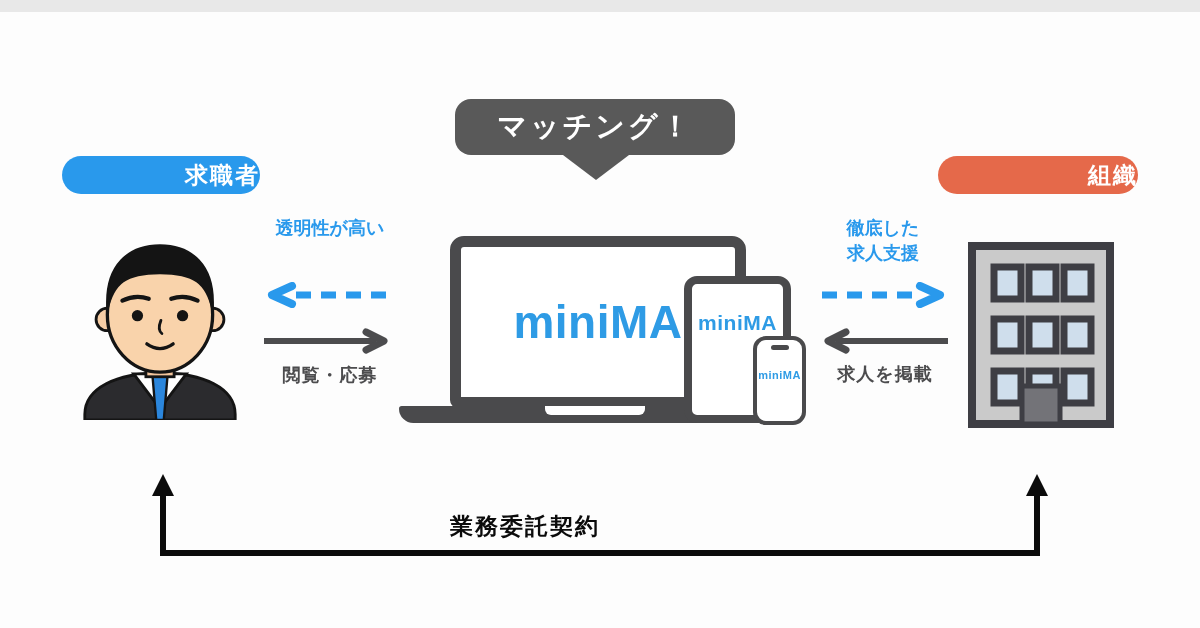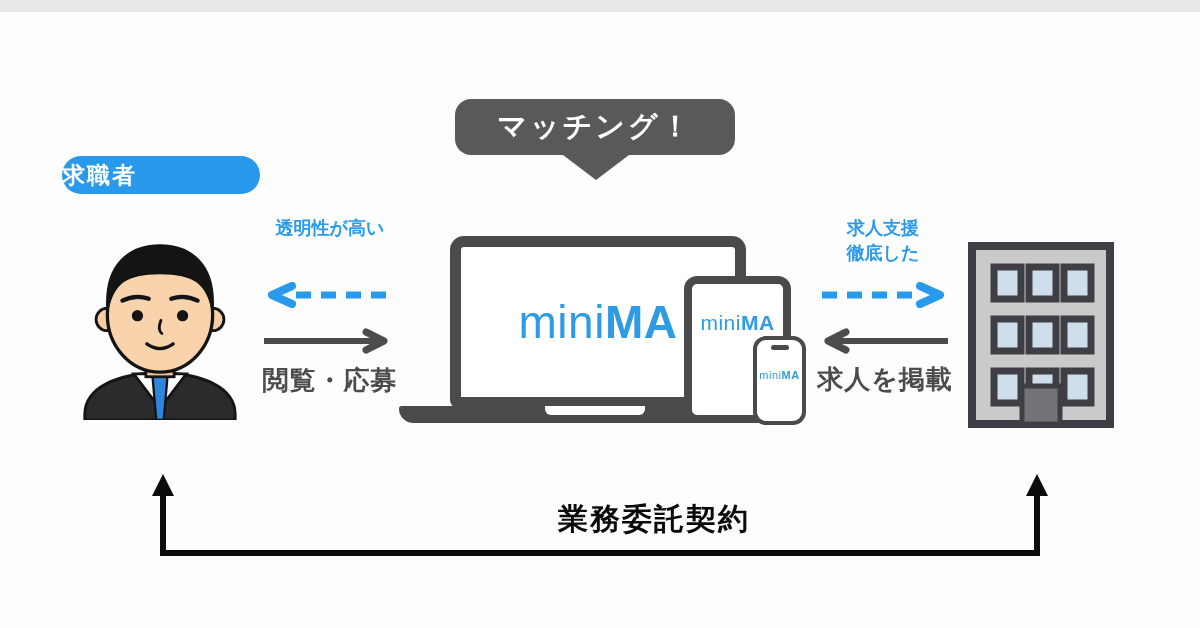--- a/index.html
+++ b/index.html
@@ -24,21 +24,21 @@
     color:#fff;font-size:29px;font-weight:bold;letter-spacing:3px;
   }
   .bubble-tail{
     position:absolute;left:559px;top:140px;width:0;height:0;
     border-left:37px solid transparent;border-right:37px solid transparent;
     border-top:28px solid var(--bubble-gray);
   }
   
   .pill{
     position:absolute;height:38px;border-radius:19px;
-    display:flex;align-items:center;justify-content:flex-start;
+    display:flex;align-items:center;justify-content:flex-end;
     color:#fff;font-size:23px;font-weight:bold;letter-spacing:2px;
   }
   .pill-left{left:62px;top:144px;width:198px;background:var(--accent-blue);}
   .pill-right{left:938px;top:144px;width:200px;background:var(--accent-orange);}
   
   .person{position:absolute;left:66px;top:220px;width:188px;height:188px;}
   .building{position:absolute;left:963px;top:227px;width:156px;height:190px;}
   
   .laptop-screen{
     position:absolute;left:450px;top:224px;width:296px;height:172px;
@@ -56,62 +56,65 @@
     border:8px solid var(--device-gray);border-radius:13px;background:#fff;z-index:3;
   }
   .tablet .logo{position:absolute;left:0;right:0;top:28px;text-align:center;}
   .phone{
     position:absolute;left:753px;top:324px;width:53px;height:89px;
     border:4px solid var(--device-gray);border-radius:13px;background:#fff;z-index:4;
   }
   .phone-island{width:18px;height:5px;background:var(--device-gray);border-radius:3px;margin:5px auto 0;}
   .phone .logo{position:absolute;left:0;right:0;top:30px;text-align:center;}
   .logo{color:#2E9BE5;white-space:nowrap;line-height:1;}
-  .logo .lp{font-weight:400;letter-spacing:0.5px;}
+  .logo .lp{font-weight:700;letter-spacing:0.5px;}
   .logo .ls{font-weight:700;letter-spacing:0.5px;}
   .logo-laptop{font-size:46px;}
   .logo-tablet{font-size:21px;}
   .logo-phone{font-size:11px;}
   
   .flow-text-blue{
     position:absolute;width:150px;text-align:center;color:var(--accent-blue);
     font-weight:bold;font-size:18px;line-height:1.4;
   }
   .flow-text-gray{
     position:absolute;width:160px;text-align:center;color:var(--arrow-gray);
-    font-weight:bold;font-size:26px;letter-spacing:1px;
+    font-weight:bold;font-size:18px;letter-spacing:1px;
   }
   .blue-left-text{left:255px;top:204px;}
   .blue-right-text{left:808px;top:204px;}
   .gray-left-text{left:250px;top:351px;}
   .gray-right-text{left:805px;top:350px;}
   .arrow-svg{position:absolute;width:132px;height:26px;}
   .dash-left{left:262px;top:270px;}
   .solid-right{left:262px;top:316px;}
   .dash-right{left:818px;top:270px;}
   .solid-left{left:818px;top:316px;}
   
   .bracket{position:absolute;left:140px;top:458px;width:920px;height:92px;}
   .contract-label{
-    position:absolute;left:450px;top:487px;width:300px;text-align:right;
-    color:var(--contract-black);font-size:30px;font-weight:bold;letter-spacing:2px;
+    position:absolute;left:450px;top:499px;width:300px;text-align:left;
+    color:var(--contract-black);font-size:23px;font-weight:bold;letter-spacing:2px;
   }
 </style>
 </head>
 <body>
 
 <div class="canvas">
 
   <div class="bubble">
     <span>マッチング！</span>
   </div>
   <div class="bubble-tail"></div>
 
   <div class="pill pill-left">
     <span>求職者</span>
+  </div>
+  <div class="pill pill-right">
+    <span>組織</span>
   </div>
 
   <svg class="person" viewBox="0 0 200 200">
     <path d="M20,200 L20,194 C20,166 54,150 100,150 C146,150 180,166 180,194 L180,200 Z" fill="#2B2B2E" stroke="#141414" stroke-width="3"></path>
     <polygon points="72,151 100,188 128,151" fill="#FFFFFF" stroke="#141414" stroke-width="3"></polygon>
     <polygon points="92,153 108,153 104,200 96,200" fill="#2B86DC" stroke="#141414" stroke-width="2.5"></polygon>
     <rect x="85" y="122" width="30" height="32" fill="#F2C49C" stroke="#141414" stroke-width="3"></rect>
     <circle cx="44" cy="93" r="12" fill="#F7CEA6" stroke="#141414" stroke-width="3"></circle>
     <circle cx="156" cy="93" r="12" fill="#F7CEA6" stroke="#141414" stroke-width="3"></circle>
     <ellipse cx="100" cy="88" rx="56" ry="61" fill="#F9D3AB" stroke="#141414" stroke-width="3.5"></ellipse>
@@ -160,22 +163,22 @@
     <path d="M34,13 H128" stroke="#2999EC" stroke-width="7" stroke-dasharray="15 10" fill="none"></path>
     <path d="M30,4 L10,13 L30,22" stroke="#2999EC" stroke-width="8" fill="none" stroke-linecap="round" stroke-linejoin="round"></path>
   </svg>
   <svg class="arrow-svg solid-right" viewBox="0 0 132 26">
     <path d="M2,13 H114" stroke="#4C4C4E" stroke-width="6" fill="none"></path>
     <path d="M104,4 L122,13 L104,22" stroke="#4C4C4E" stroke-width="7" fill="none" stroke-linecap="round" stroke-linejoin="round"></path>
   </svg>
   <div class="flow-text-gray gray-left-text">閲覧・応募</div>
 
   <div class="flow-text-blue blue-right-text">
+    <div>徹底した</div>
     <div>求人支援</div>
-    <div>徹底した</div>
   </div>
   <svg class="arrow-svg dash-right" viewBox="0 0 132 26">
     <path d="M4,13 H98" stroke="#2999EC" stroke-width="7" stroke-dasharray="15 10" fill="none"></path>
     <path d="M102,4 L122,13 L102,22" stroke="#2999EC" stroke-width="8" fill="none" stroke-linecap="round" stroke-linejoin="round"></path>
   </svg>
   <svg class="arrow-svg solid-left" viewBox="0 0 132 26">
     <path d="M18,13 H130" stroke="#4C4C4E" stroke-width="6" fill="none"></path>
     <path d="M28,4 L10,13 L28,22" stroke="#4C4C4E" stroke-width="7" fill="none" stroke-linecap="round" stroke-linejoin="round"></path>
   </svg>
   <div class="flow-text-gray gray-right-text">求人を掲載</div>

